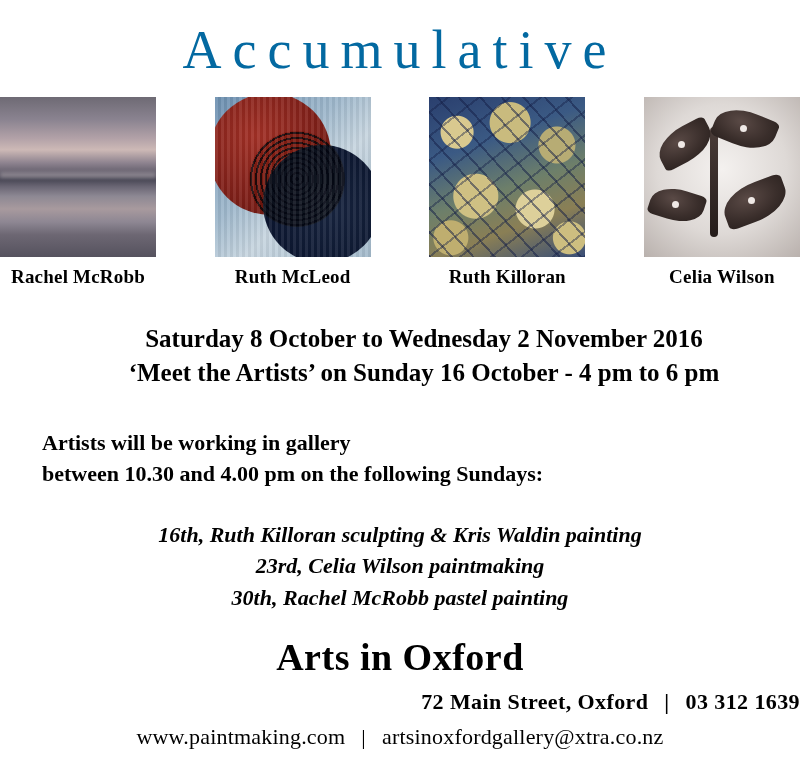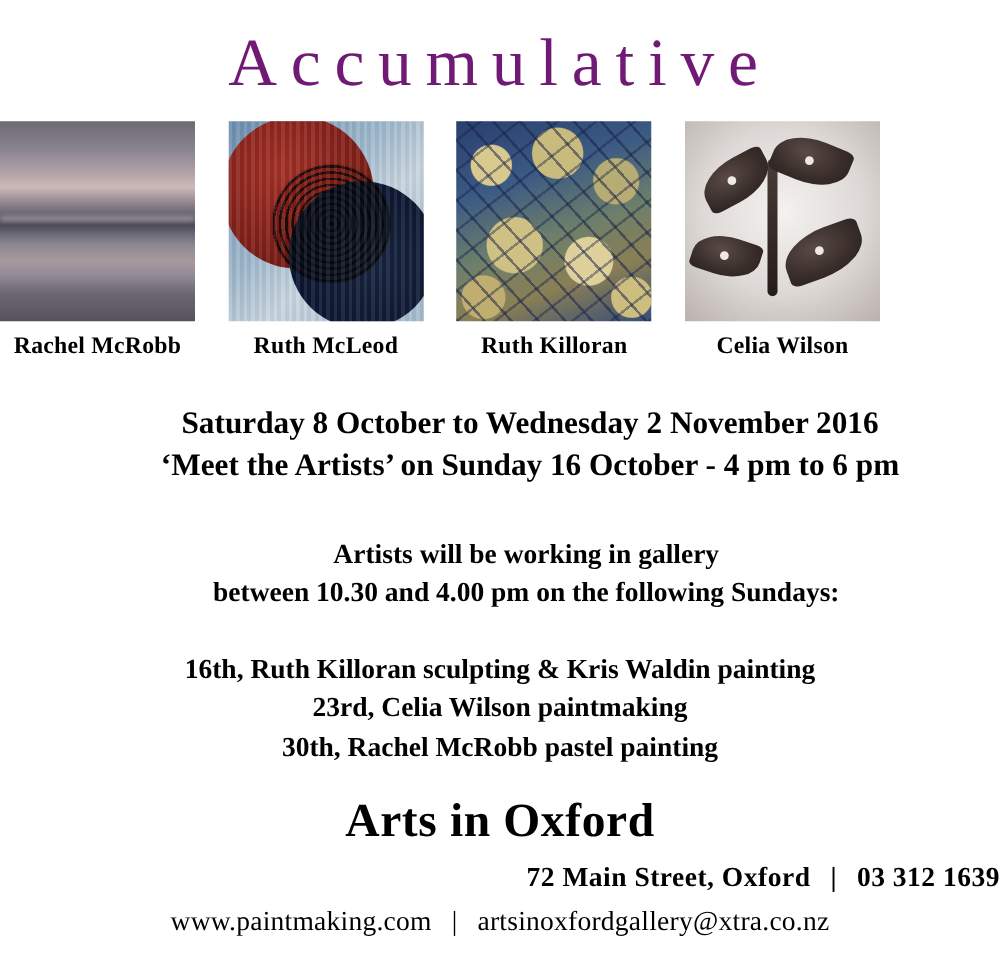--- a/index.html
+++ b/index.html
@@ -23,30 +23,30 @@
 
   
   .title {
     text-align: center;
     font-family: "Liberation Serif", serif;
     font-size: 54px;
     font-weight: 400;
     letter-spacing: 11px;
     padding-top: 22px;
     line-height: 1.05;
-    color: #701a75;
+    color: #0369a1;
   }
 
   
   .strip {
     display: flex;
     justify-content: space-between;
     margin-top: 18px;
     padding: 0 0px;
-    width: 704px;
+    width: 800px;
     box-sizing: border-box;
   }
   .cell {
     width: 156px;
   }
   .thumb {
     width: 156px;
     height: 160px;
     position: relative;
     overflow: hidden;
@@ -188,33 +188,33 @@
   
   .dates {
     text-align: center;
     margin-top: 34px;
     font-size: 25px;
     font-weight: 700;
     line-height: 1.38;
     padding-left: 48px;
   }
   .working {
-    text-align: center;
     margin-top: 36px;
     font-size: 22px;
     font-weight: 700;
     line-height: 1.42;
     padding-left: 42px;
   }
   .sundays {
     text-align: center;
     margin-top: 30px;
     font-size: 22px;
     font-weight: 700;
     line-height: 1.42;
+    font-style: italic;
   }
   .gallery {
     text-align: center;
     margin-top: 22px;
     font-size: 38px;
     font-weight: 700;
     letter-spacing: 0.5px;
   }
   .address {
     text-align: right;

